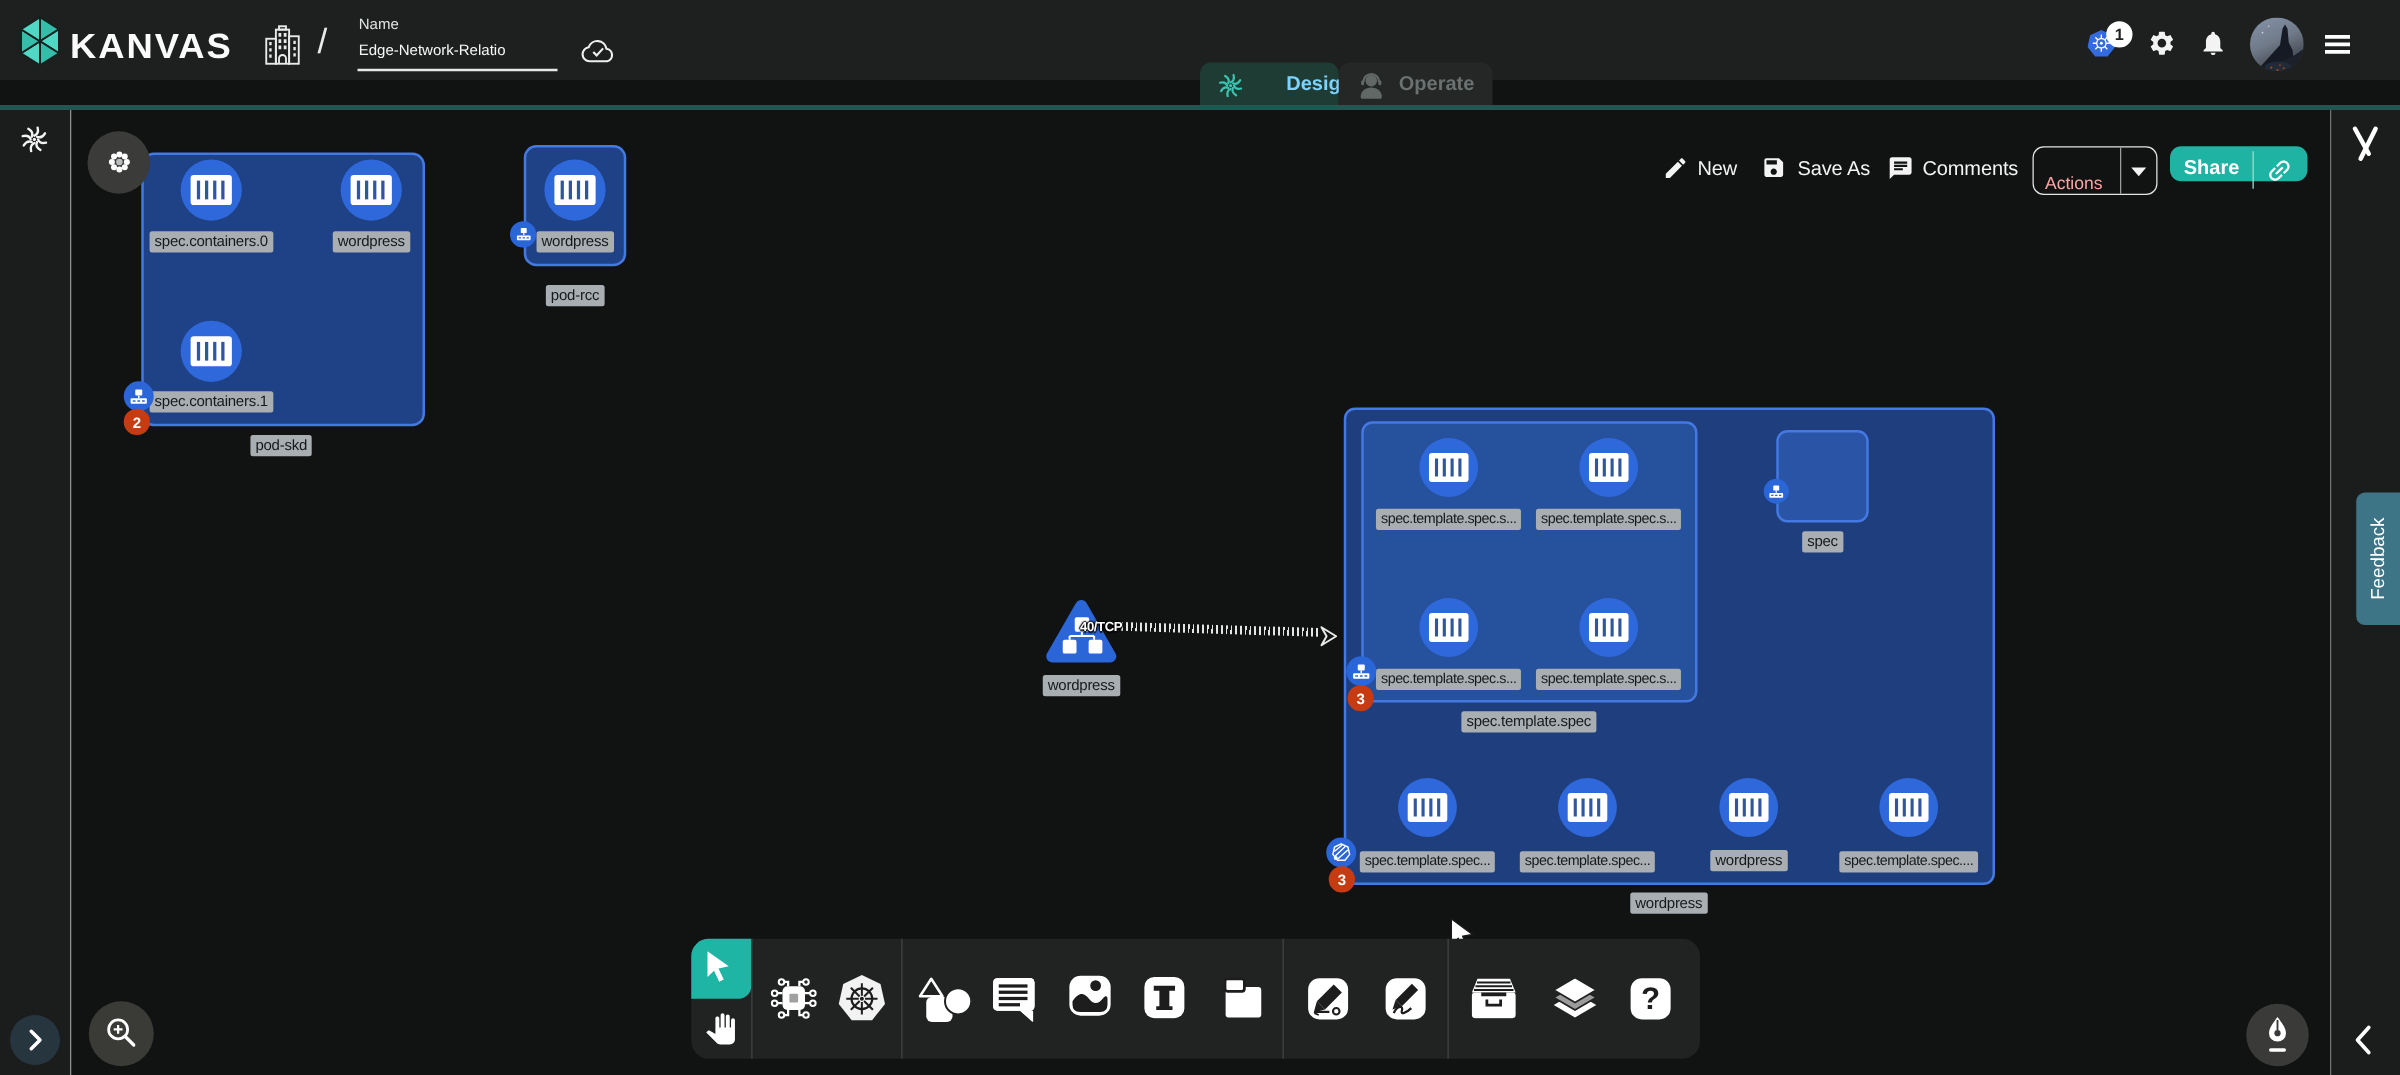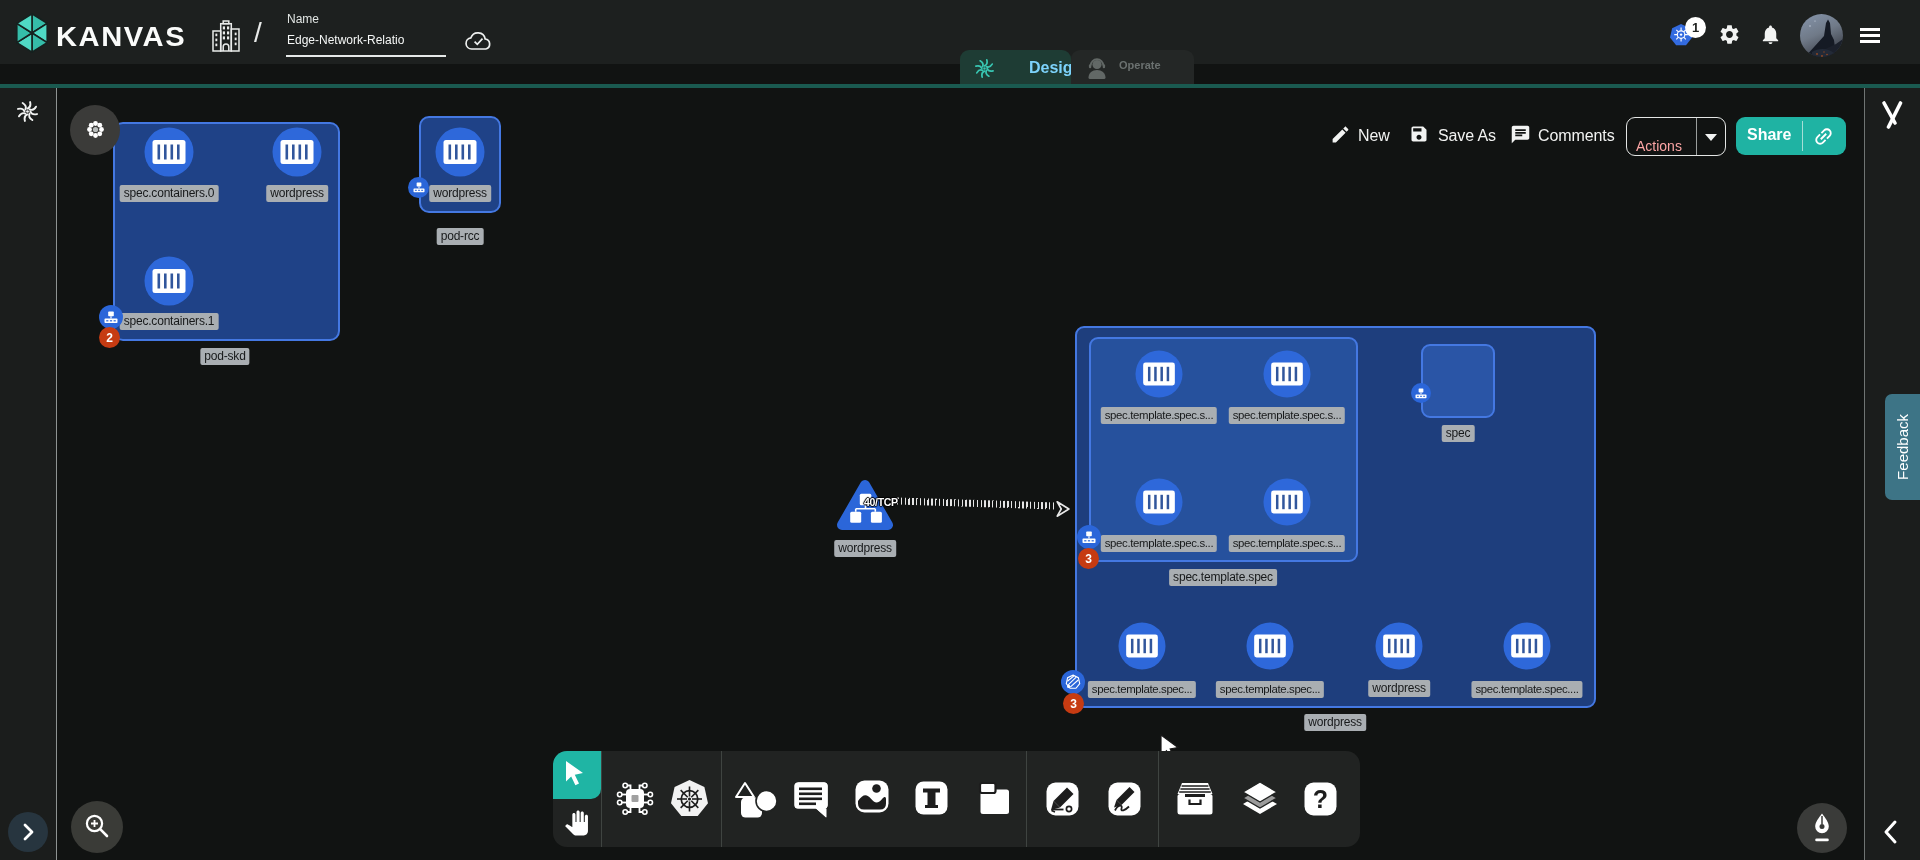--- a/index.html
+++ b/index.html
@@ -86,21 +86,21 @@
     <div class="abs" style="left:1071px;top:50px;width:123px;height:34px;background:#242726;border-radius:9px 9px 0 0"></div>
     <svg class="abs" style="left:1086px;top:56px" width="22" height="24" viewBox="0 0 22 24">
       <g fill="#626866">
         <circle cx="11" cy="8.5" r="4.6"></circle>
         <path d="M2.5,21.5 c0-4.7 3.8-7.6 8.5-7.6 s8.5,2.9 8.5,7.6 q0,1.5-1.5,1.5 h-14 q-1.5,0-1.5-1.5 Z"></path>
         <path d="M4.7,9.5 a6.3,6.3 0 0 1 12.6,0" fill="none" stroke="#626866" stroke-width="1.8"></path>
         <rect x="2.9" y="8.2" width="2.4" height="4" rx="1.2"></rect>
         <rect x="16.7" y="8.2" width="2.4" height="4" rx="1.2"></rect>
       </g>
     </svg>
-    <div class="abs" style="left:1119px;top:59px;color:#6b7170;font-size:11px;font-weight:600">Operate</div>
+    <div class="abs" style="left:1119px;top:59px;color:#6b7170;font-size:16px;font-weight:600">Operate</div>
 
     <svg class="abs" style="left:1670px;top:22px" width="23" height="26" viewBox="0 0 27 28">
       <polygon points="13,1 23.5,6 26,17 18.8,26 7.2,26 0,17 2.5,6" fill="#336be0"></polygon>
       <g stroke="#fff" stroke-width="1.3" fill="none">
         <circle cx="13" cy="13.5" r="4.4"></circle>
         <path d="M13,9.1 V5.2 M13,17.9 V21.6 M8.6,13.5 H5 M17.4,13.5 H21 M9.9,10.4 L7.4,7.9 M16.1,10.4 L18.6,7.9 M9.9,16.6 L7.4,19.1 M16.1,16.6 L18.6,19.1"></path>
       </g>
       <circle cx="13" cy="13.5" r="1.4" fill="#fff"></circle>
     </svg>
     <div class="abs" style="left:1685px;top:17px;width:21px;height:21px;border-radius:50%;background:#fff;color:#1e2120;font-size:13px;font-weight:bold;display:flex;align-items:center;justify-content:center">1</div>
@@ -165,21 +165,21 @@
   <div class="tbtxt" style="left:1438px;top:127px">Save As</div>
   <svg class="abs" style="left:1510px;top:124px" width="21" height="21" viewBox="0 0 24 24">
       <path fill="#f2f3f2" d="M20 2H4c-1.1 0-1.99.9-1.99 2L2 22l4-4h14c1.1 0 2-.9 2-2V4c0-1.1-.9-2-2-2zM6 9h12v2H6V9zm8 5H6v-2h8v2zm4-6H6V6h12v2z"></path>
     </svg>
   <div class="tbtxt" style="left:1538px;top:127px">Comments</div>
   <div class="abs" style="left:1626px;top:117px;width:100px;height:39px;border:1px solid #e4e6e5;border-radius:9px;box-sizing:border-box">
     <div class="abs" style="left:9px;top:20px;color:#fca5a5;font-size:14px">Actions</div>
     <div class="abs" style="left:69px;top:0;width:1px;height:37px;background:#9a9e9d"></div>
     <div class="abs" style="left:78px;top:16px;width:0;height:0;border-left:6px solid transparent;border-right:6px solid transparent;border-top:7px solid #f2f3f2"></div>
   </div>
-  <div class="abs" style="left:1736px;top:117px;width:110px;height:38px;background:#1fb3a3;border-radius:9px">
+  <div class="abs" style="left:1736px;top:117px;width:110px;height:28px;background:#1fb3a3;border-radius:9px">
     <div class="abs" style="left:11px;top:9px;color:#fff;font-size:16px;font-weight:600">Share</div>
     <div class="abs" style="left:66px;top:4px;width:1px;height:30px;background:#a5ded6"></div>
     <svg class="abs" style="left:76px;top:8px" width="23" height="23" viewBox="0 0 24 24">
         <g transform="rotate(-45 12 12)">
           <path fill="#fff" d="M3.9 12c0-1.71 1.39-3.1 3.1-3.1h4V7H7c-2.76 0-5 2.24-5 5s2.24 5 5 5h4v-1.9H7c-1.71 0-3.1-1.39-3.1-3.1zM8 13h8v-2H8v2zm9-6h-4v1.9h4c1.71 0 3.1 1.39 3.1 3.1s-1.39 3.1-3.1 3.1h-4V17h4c2.76 0 5-2.24 5-5s-2.24-5-5-5z"></path>
         </g>
       </svg>
   </div>
   <div id="rightpanel"></div>
   <svg class="abs" style="left:1878px;top:99px" width="28" height="30" viewBox="0 0 28 30">

